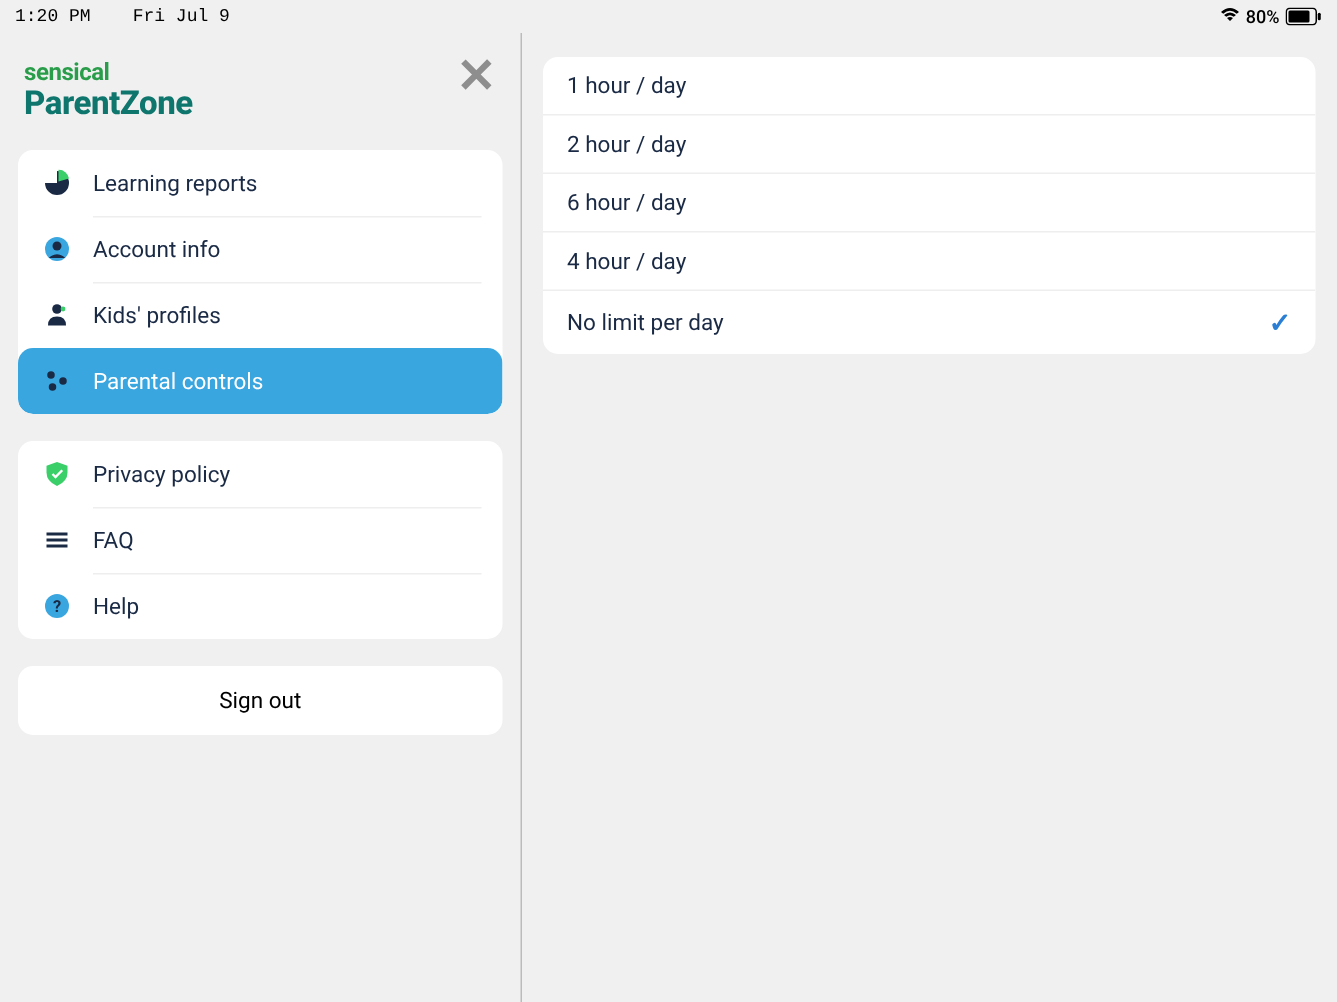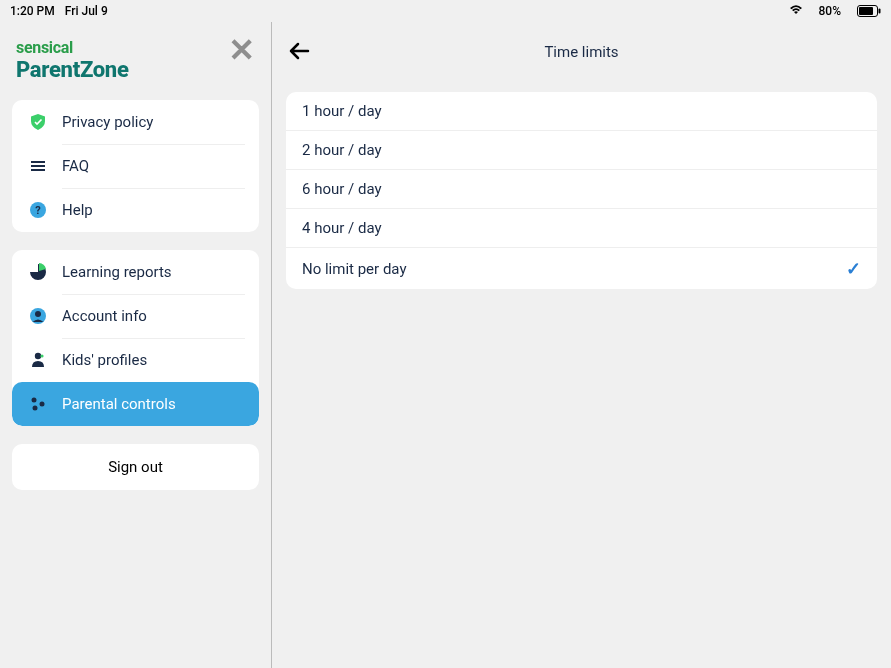--- a/index.html
+++ b/index.html
@@ -12,30 +12,30 @@
     }
     .status-bar {
       display: flex;
       justify-content: space-between;
       align-items: center;
       padding: 4px 10px;
       font-size: 12px;
       font-weight: 500;
       background: #f0f0f0;
     }
-    .status-left { display: flex; gap: 10px; }
-    .status-right { display: flex; gap: 16px; }
+    .status-left { display: flex; gap: 28px; font-family: Liberation Mono, monospace; }
+    .status-right { display: flex; gap: 4px; }
     .wifi-icon { display: inline-block; }
     .battery-icon { display: inline-flex; align-items: center; }
     .app-body {
       display: flex;
       height: calc(100% - 22px);
     }
     .sidebar {
-      width: 272px;
+      width: 348px;
       border-right: 1px solid #bbb;
       padding: 12px;
       display: flex;
       flex-direction: column;
     }
     .sidebar-header {
       display: flex;
       justify-content: space-between;
       align-items: flex-start;
       padding: 4px 4px 18px 4px;
@@ -189,20 +189,62 @@
         <div class="brand-top">sensical</div>
         <div class="brand-bottom">ParentZone</div>
       </div>
       <div class="close-x">✕</div>
     </div>
 
     <div class="menu-card">
       <div class="menu-item">
         <span class="menu-icon">
           <svg width="18" height="18" viewBox="0 0 18 18">
+              <path d="M9 1 A8 8 0 1 1 1 9 L9 9 Z" fill="#1a2a45"></path>
+              <path d="M10 0 A8 8 0 0 1 17 6 L10 8 Z" fill="#3bcf6a"></path>
+            </svg>
+        </span>
+        <span>Learning reports</span>
+      </div>
+      <div class="menu-item">
+        <span class="menu-icon">
+          <svg width="18" height="18" viewBox="0 0 18 18">
+              <circle cx="9" cy="9" r="8" fill="#3aa6e0"></circle>
+              <circle cx="9" cy="7" r="3" fill="#1a2a45"></circle>
+              <path d="M3.5 15 Q9 10 14.5 15" fill="#1a2a45"></path>
+            </svg>
+        </span>
+        <span>Account info</span>
+      </div>
+      <div class="menu-item">
+        <span class="menu-icon">
+          <svg width="18" height="18" viewBox="0 0 18 18">
+              <circle cx="9" cy="5" r="3.2" fill="#1a2a45"></circle>
+              <circle cx="13" cy="5" r="1.6" fill="#3bcf6a"></circle>
+              <path d="M3 16 Q3 10 9 10 Q15 10 15 16 Z" fill="#1a2a45"></path>
+            </svg>
+        </span>
+        <span>Kids' profiles</span>
+      </div>
+      <div class="menu-item active">
+        <span class="menu-icon">
+          <svg width="18" height="18" viewBox="0 0 18 18">
+              <circle cx="5" cy="5" r="2.5" fill="#1a2a45"></circle>
+              <circle cx="13" cy="9" r="2.5" fill="#1a2a45"></circle>
+              <circle cx="6" cy="13" r="2.5" fill="#1a2a45"></circle>
+            </svg>
+        </span>
+        <span>Parental controls</span>
+      </div>
+    </div>
+
+    <div class="menu-card">
+      <div class="menu-item">
+        <span class="menu-icon">
+          <svg width="18" height="18" viewBox="0 0 18 18">
               <path d="M9 1 L16 3.5 V8 Q16 14 9 17 Q2 14 2 8 V3.5 Z" fill="#3bcf6a"></path>
               <path d="M6 9 L8 11 L12.5 6.5" stroke="#fff" stroke-width="1.6" fill="none"></path>
             </svg>
         </span>
         <span>Privacy policy</span>
       </div>
       <div class="menu-item">
         <span class="menu-icon">
           <svg width="18" height="18" viewBox="0 0 18 18">
               <line x1="2" y1="5" x2="16" y2="5" stroke="#1a2a45" stroke-width="2"></line>
@@ -216,76 +258,26 @@
         <span class="menu-icon">
           <svg width="18" height="18" viewBox="0 0 18 18">
               <circle cx="9" cy="9" r="8" fill="#3aa6e0"></circle>
               <text x="9" y="13" text-anchor="middle" font-size="11" font-weight="700" fill="#1a2a45">?</text>
             </svg>
         </span>
         <span>Help</span>
       </div>
     </div>
 
-    <div class="menu-card">
-      <div class="menu-item">
-        <span class="menu-icon">
-          <svg width="18" height="18" viewBox="0 0 18 18">
-              <path d="M9 1 A8 8 0 1 1 1 9 L9 9 Z" fill="#1a2a45"></path>
-              <path d="M10 0 A8 8 0 0 1 17 6 L10 8 Z" fill="#3bcf6a"></path>
-            </svg>
-        </span>
-        <span>Learning reports</span>
-      </div>
-      <div class="menu-item">
-        <span class="menu-icon">
-          <svg width="18" height="18" viewBox="0 0 18 18">
-              <circle cx="9" cy="9" r="8" fill="#3aa6e0"></circle>
-              <circle cx="9" cy="7" r="3" fill="#1a2a45"></circle>
-              <path d="M3.5 15 Q9 10 14.5 15" fill="#1a2a45"></path>
-            </svg>
-        </span>
-        <span>Account info</span>
-      </div>
-      <div class="menu-item">
-        <span class="menu-icon">
-          <svg width="18" height="18" viewBox="0 0 18 18">
-              <circle cx="9" cy="5" r="3.2" fill="#1a2a45"></circle>
-              <circle cx="13" cy="5" r="1.6" fill="#3bcf6a"></circle>
-              <path d="M3 16 Q3 10 9 10 Q15 10 15 16 Z" fill="#1a2a45"></path>
-            </svg>
-        </span>
-        <span>Kids' profiles</span>
-      </div>
-      <div class="menu-item active">
-        <span class="menu-icon">
-          <svg width="18" height="18" viewBox="0 0 18 18">
-              <circle cx="5" cy="5" r="2.5" fill="#1a2a45"></circle>
-              <circle cx="13" cy="9" r="2.5" fill="#1a2a45"></circle>
-              <circle cx="6" cy="13" r="2.5" fill="#1a2a45"></circle>
-            </svg>
-        </span>
-        <span>Parental controls</span>
-      </div>
-    </div>
-
     <div class="signout-card">
       <span>Sign out</span>
     </div>
   </div>
 
   <div class="content">
-    <div class="content-header">
-      <span class="back-arrow">
-        <svg width="22" height="18" viewBox="0 0 22 18">
-            <path d="M10 2 L3 9 L10 16 M3 9 H20" stroke="#000" stroke-width="2.5" fill="none" stroke-linecap="round" stroke-linejoin="round"></path>
-          </svg>
-      </span>
-      <span class="content-title">Time limits</span>
-    </div>
 
     <div class="list-card">
       <div class="list-item">
         <span>1 hour / day</span>
       </div>
       <div class="list-item">
         <span>2 hour / day</span>
       </div>
       <div class="list-item">
         <span>6 hour / day</span>

